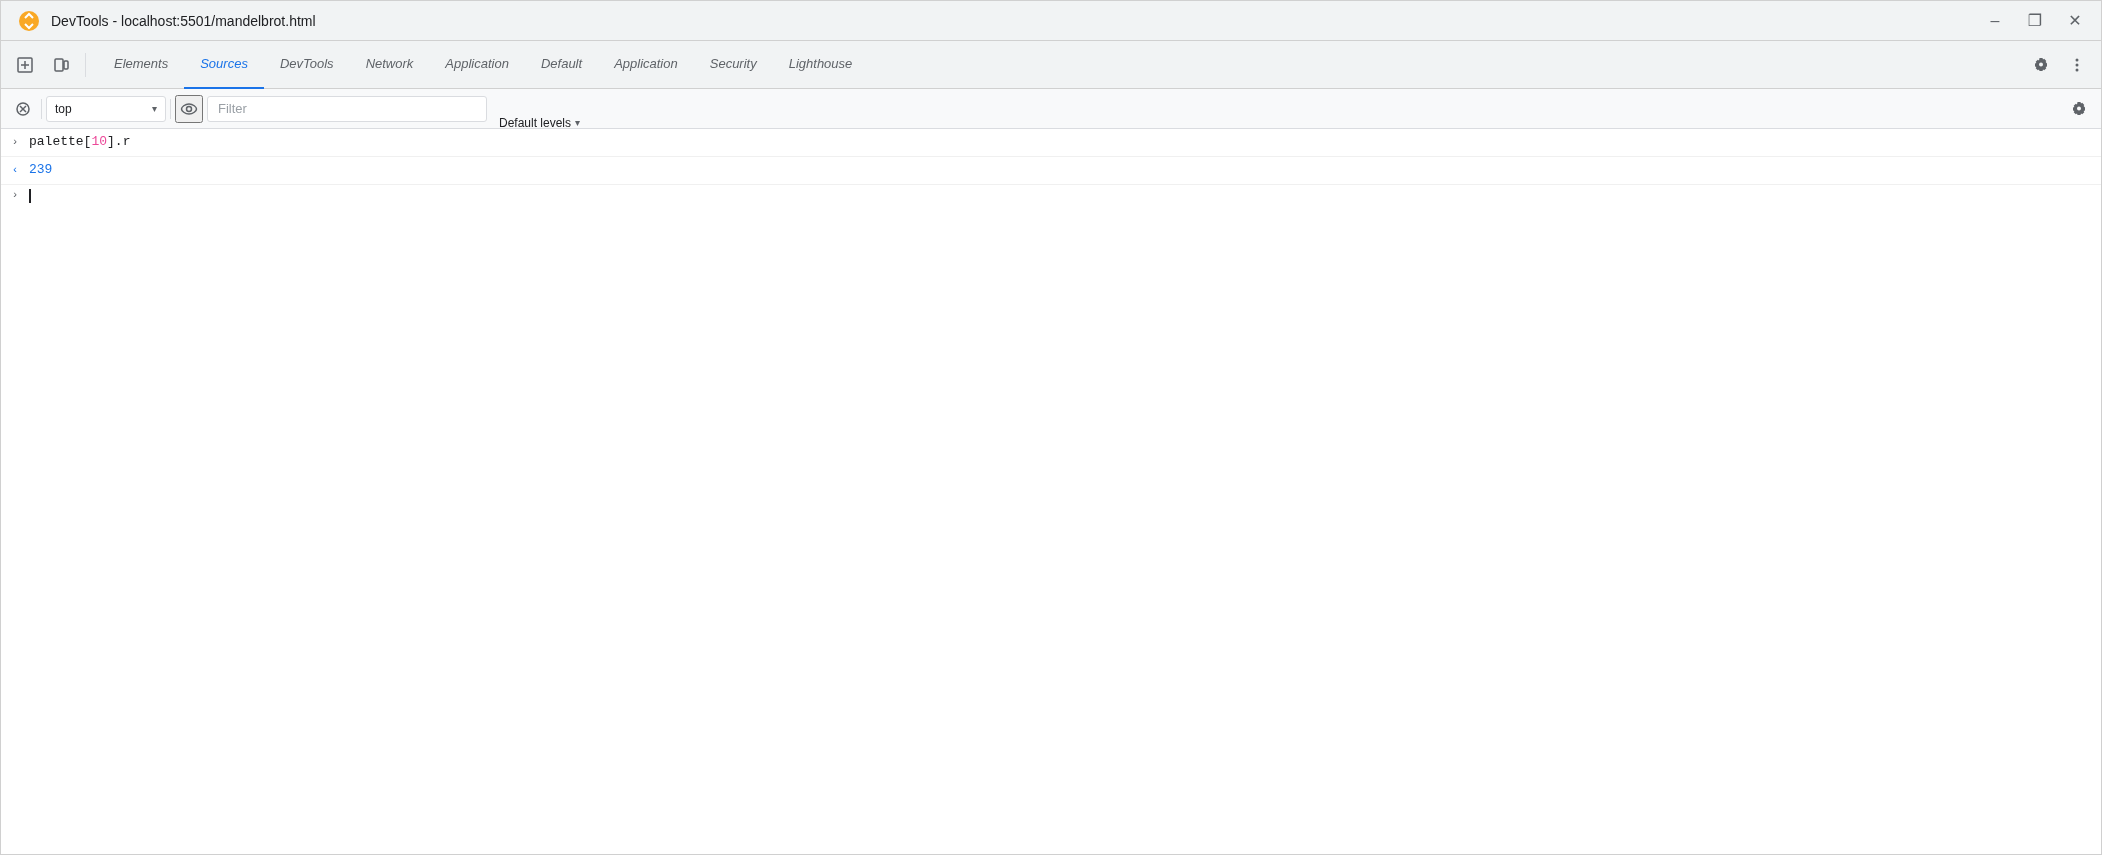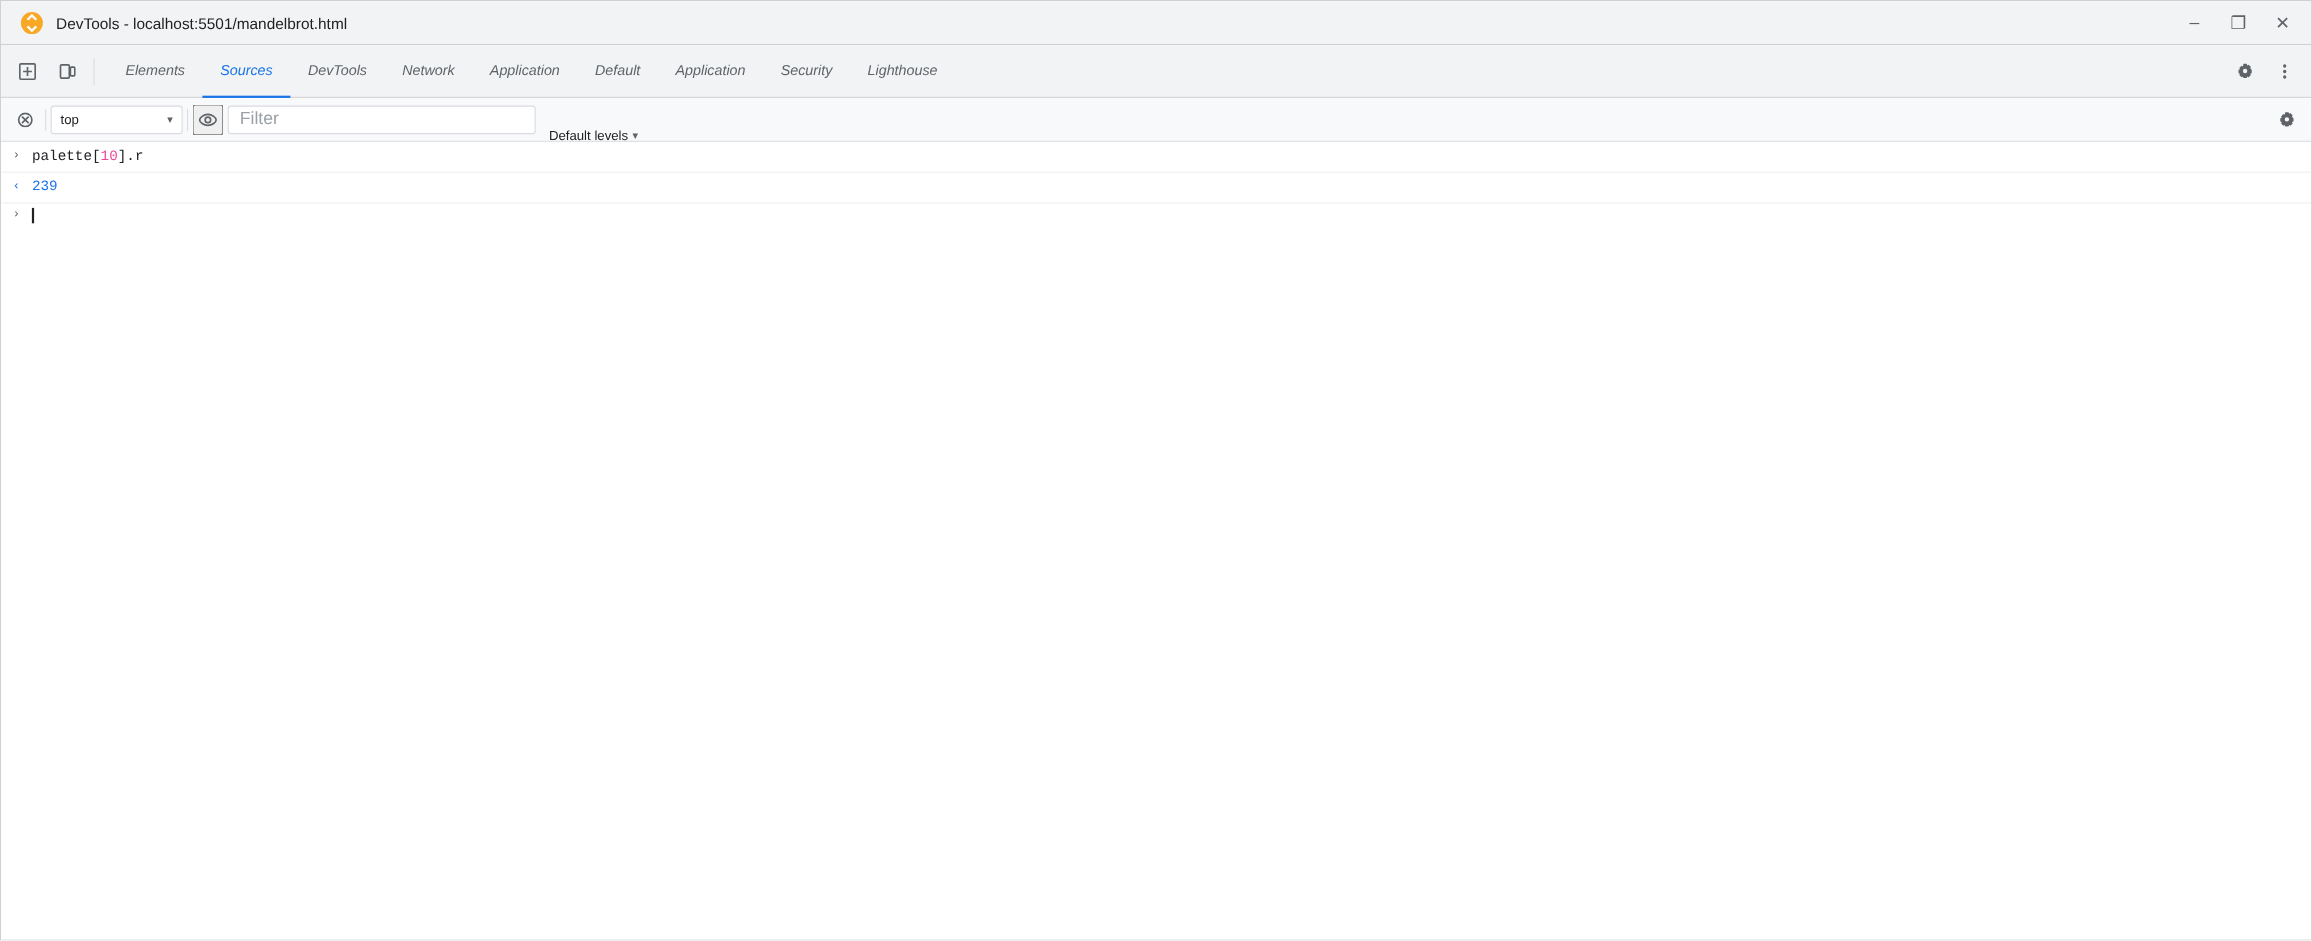--- a/index.html
+++ b/index.html
@@ -203,21 +203,21 @@
       justify-content: center;
       cursor: pointer;
       color: #5f6368;
     }
 
     .filter-input {
       height: 26px;
       border: 1px solid #dadce0;
       border-radius: 3px;
       padding: 0 10px;
-      font-size: 16px;
+      font-size: 13px;
       color: #202124;
       background: white;
       min-width: 280px;
       outline: none;
     }
 
     .filter-input::placeholder {
       color: #9aa0a6;
     }
 

